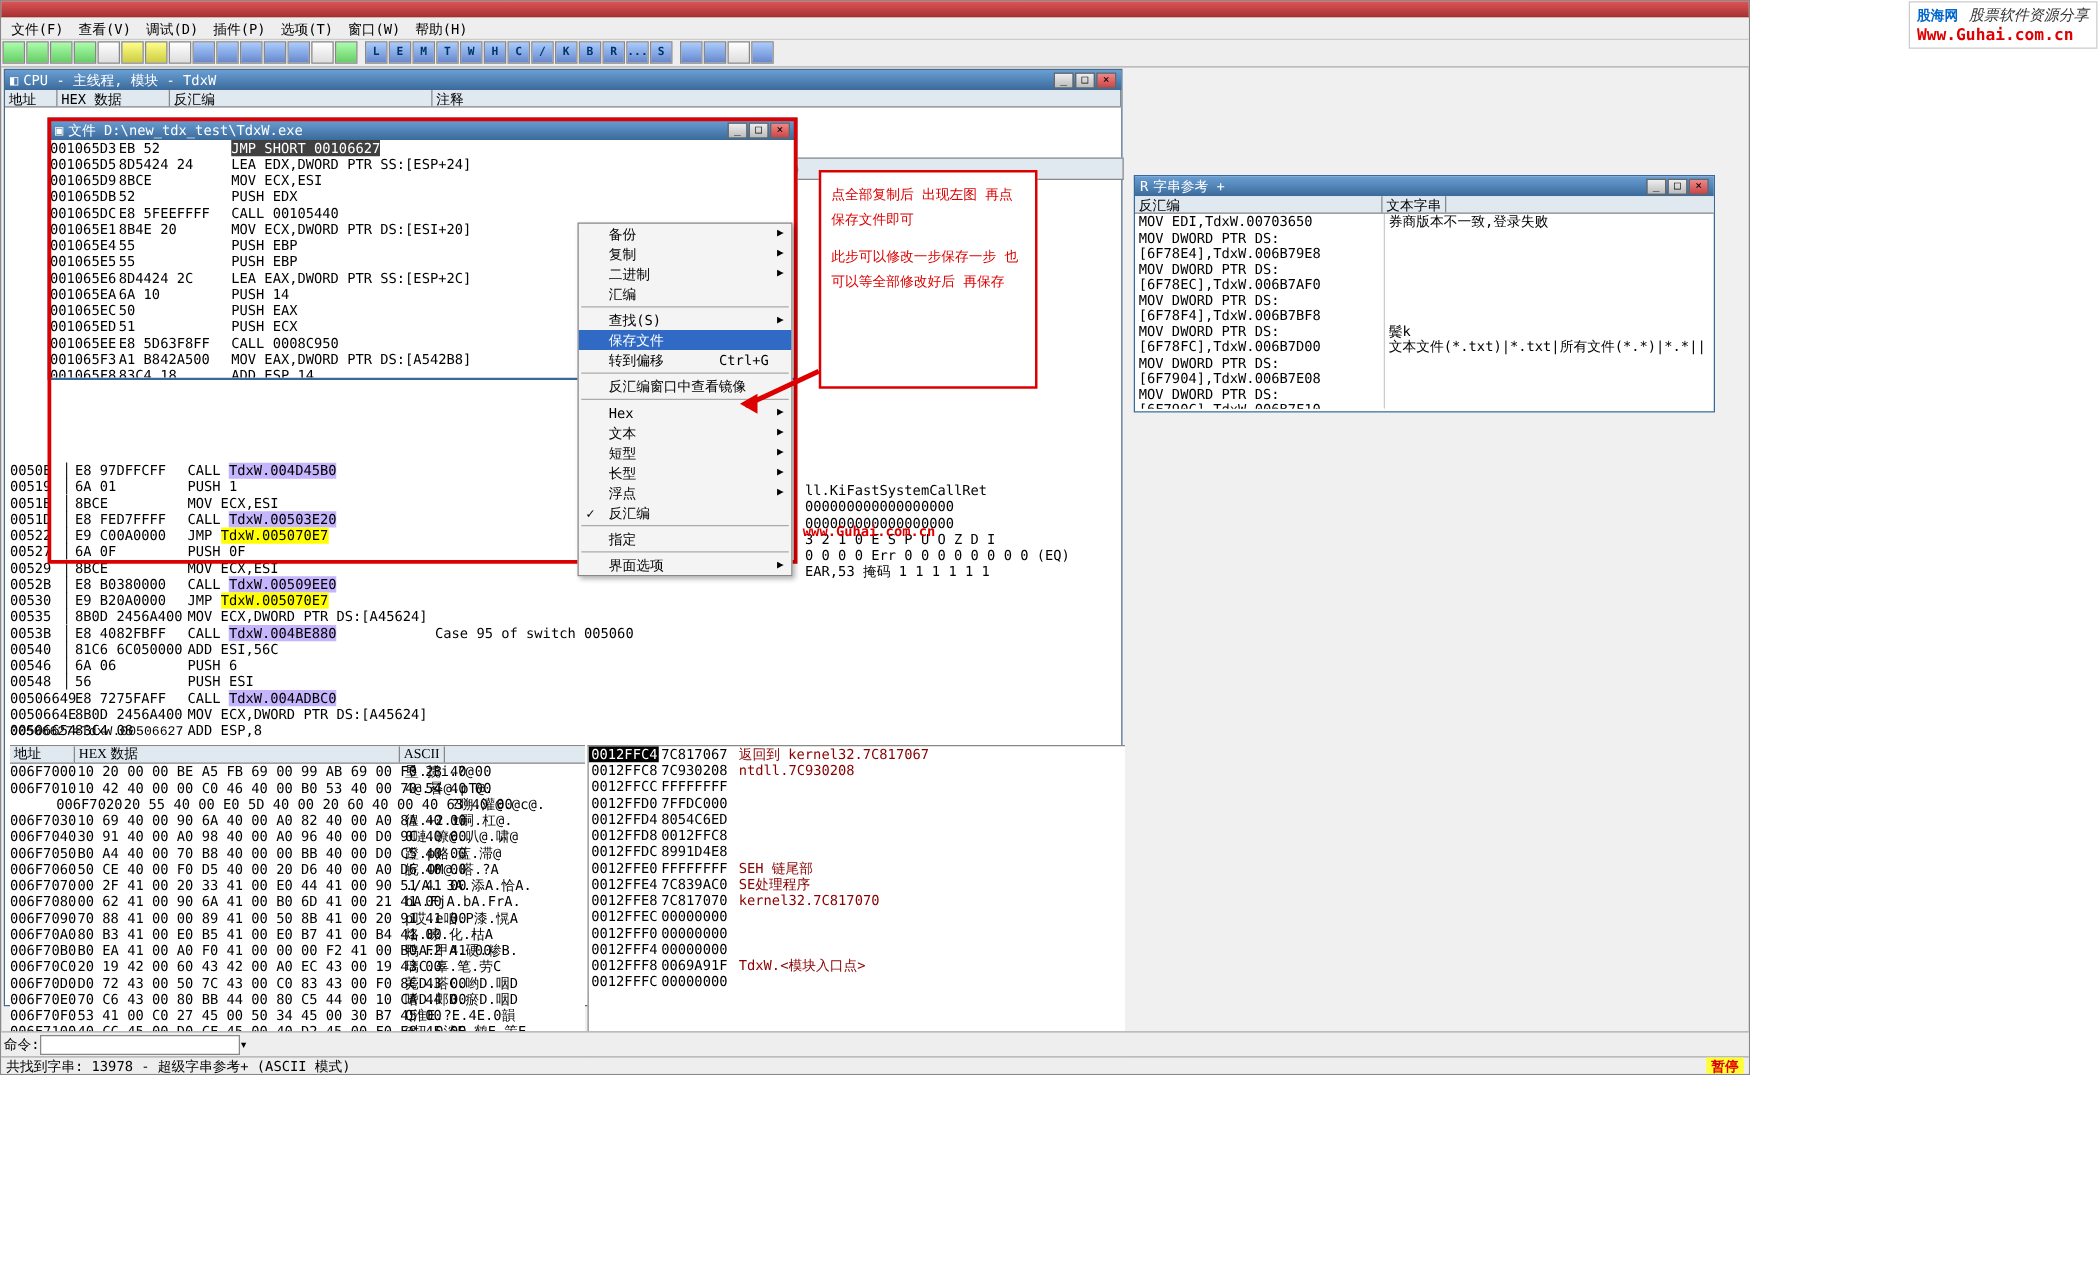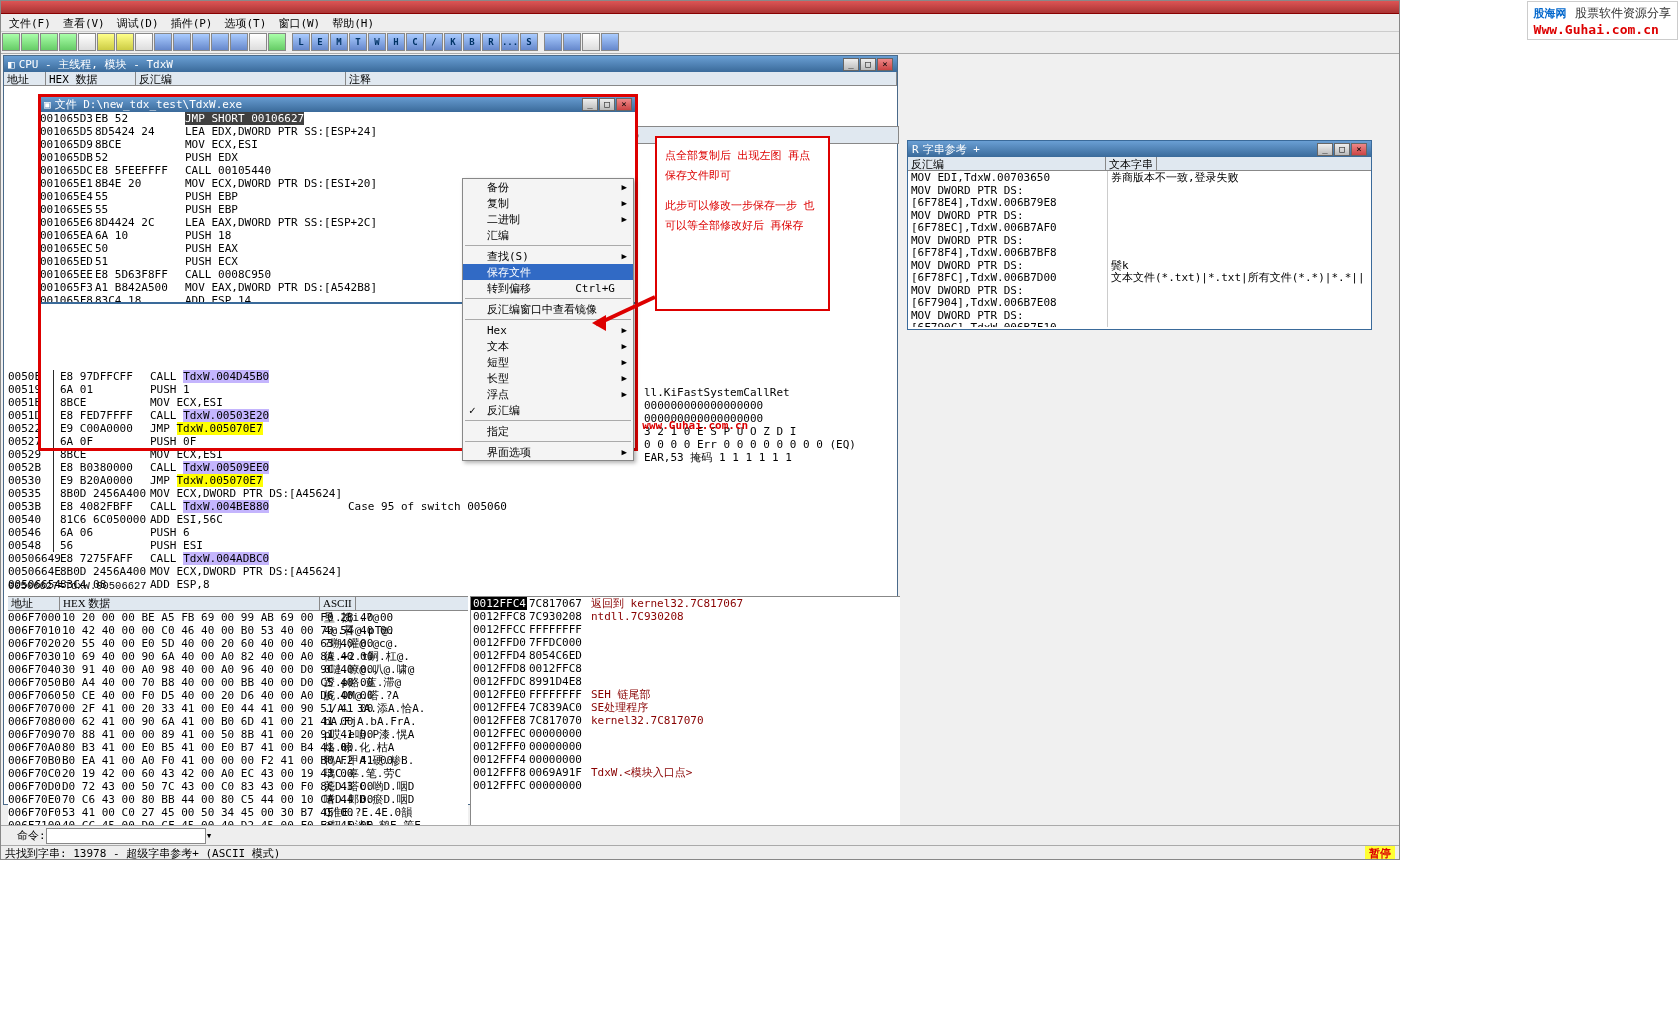--- a/index.html
+++ b/index.html
@@ -39,38 +39,38 @@
 .ctxmenu .mi .chk { position:absolute; left:6px; }
 .ctxmenu hr { border:none; border-top:1px solid #aaa; margin:2px 2px; }
 .red-anno { position:absolute; left:655px; top:136px; width:175px; height:175px; border:2px solid #d00; background:#fff; padding:8px; color:#d00; font-size:14px; line-height:20px; z-index:3; }
 .red-border { position:absolute; border:3px solid #d00; z-index:18; pointer-events:none; }
 .red-arrow { position:absolute; left:590px; top:295px; z-index:25; }
 .red-arrow .st { width:65px; height:4px; background:#d00; transform:rotate(-25deg); transform-origin:right; }
 .red-arrow .hd { position:absolute; left:-6px; top:20px; border:8px solid transparent; border-right:14px solid #d00; }
 .watermark { position:absolute; left:590px; top:414px; color:#d00; font-weight:bold; font-size:16px; z-index:4; white-space:nowrap; }
 .logo { position:absolute; right:2px; top:1px; background:#fff; border:1px solid #ccc; padding:2px 6px; z-index:2; }
 .logo .l1 { color:#06c; font-weight:bold; font-size:14px; }
-.logo .l1 .g { color:#333; font-weight:normal; font-size:12px; }
+.logo .l1 .g { color:#333; font-weight:normal; font-size:12px;font-style:italic; }
 .logo .l2 { color:#d00; font-weight:bold; font-size:13px; }
 .refwin { position:absolute; left:907px; top:140px; width:465px; height:190px; border:1px solid #3a6a9a; background:#fff; z-index:2; }
 .refwin .body { display:flex; height:calc(100% - 32px); overflow:hidden; }
 .refwin .col { font-family:"Courier New",monospace; font-size:10.5px; line-height:12.5px; padding:1px 3px; }
 .refwin .col.l { width:200px; border-right:1px solid #ccc; }
 .regpane { position:absolute; left:560px; top:70px; width:335px; height:18px; background:#e0e8f0; border:1px solid #888; font-size:10px; padding:1px 3px; }
 .below { position:absolute; left:4px; top:314px; width:545px; height:220px; }
 .dump { position:absolute; left:4px; top:540px; width:460px; height:258px; font-family:"Courier New",monospace; font-size:10.5px; line-height:13px; background:#fff; border-top:1px solid #888; overflow:hidden; }
 .dump .hdr { display:flex; background:#e0e8f0; border-bottom:1px solid #888; }
 .dump .hdr span { padding:0 3px; border-right:1px solid #888; font-family:"SimSun"; }
 .stack { position:absolute; left:466px; top:540px; width:430px; height:258px; font-family:"Courier New",monospace; font-size:10.5px; line-height:13px; background:#fff; border-top:1px solid #888; border-left:1px solid #888; overflow:hidden; }
 .stack .row { display:flex; white-space:pre; }
 .stack .a { width:56px; background:#000; color:#fff; padding:0 2px; }
 .stack .a.n { background:#fff; color:#000; }
 .stack .v { width:62px; padding:0 2px; }
 .stack .c { flex:1; color:#800; padding:0 2px; }
-.cmdbar { position:absolute; left:0; bottom:14px; width:100%; height:20px; background:#eee; border-top:1px solid #aaa; display:flex; align-items:center; padding:0 16px; gap:0; }
+.cmdbar { position:absolute; left:0; bottom:14px; width:100%; height:20px; background:#eee; border-top:1px solid #aaa; display:flex; align-items:center; padding:0 2px; gap:0; }
 .cmdbar input { width:160px; height:16px; border:1px solid #888; }
 .status { position:absolute; left:0; bottom:0; width:100%; height:14px; background:#eee; border-top:1px solid #aaa; padding:0 4px; display:flex; }
 .status .pause { margin-left:auto; background:#ff3; color:#d00; padding:0 4px; font-weight:bold; }
 .reg-right { position:absolute; left:640px; top:330px; width:250px; font-family:"Courier New",monospace; font-size:10.5px; line-height:13px; color:#d00; z-index:1; }
 .reg-right .r { color:#000; }
 </style>
 </head>
 <body>
 
 <div class="app">
@@ -163,21 +163,21 @@
 
     <div class="dump">
       <div class="hdr">
           <span style="width:52px">地址</span>
           <span style="width:260px">HEX 数据</span>
           <span>ASCII</span>
         </div>
       <div id="dumprows">
           <div style="display: flex; white-space: pre;"><span style="width:54px">006F7000</span><span style="width:262px">10 20 00 00 BE A5 FB 69 00 99 AB 69 00 F0 2B 40 00</span><span>垦.揽i.?@</span></div>
           <div style="display: flex; white-space: pre;"><span style="width:54px">006F7010</span><span style="width:262px">10 42 40 00 00 C0 46 40 00 B0 53 40 00 70 54 40 00</span><span>4@.晷@.pT@.</span></div>
-          <div style="display: flex; white-space: pre;"><span style="width:54px">006F7020</span><span style="width:262px">20 55 40 00 E0 5D 40 00 20 60 40 00 40 63 40 00</span><span>?嗍.灌@.@c@.</span></div>
+          <div style="display: flex; white-space: pre; margin-left: 37px;"><span style="width:54px">006F7020</span><span style="width:262px">20 55 40 00 E0 5D 40 00 20 60 40 00 40 63 40 00</span><span>?嗍.灌@.@c@.</span></div>
           <div style="display: flex; white-space: pre;"><span style="width:54px">006F7030</span><span style="width:262px">10 69 40 00 90 6A 40 00 A0 82 40 00 A0 8A 40 00</span><span>徨.+2.t嗣.杠@.</span></div>
           <div style="display: flex; white-space: pre;"><span style="width:54px">006F7040</span><span style="width:262px">30 91 40 00 A0 98 40 00 A0 96 40 00 D0 9C 40 00</span><span>0嗹.嘹@.叭@.啸@</span></div>
           <div style="display: flex; white-space: pre;"><span style="width:54px">006F7050</span><span style="width:262px">B0 A4 40 00 70 B8 40 00 00 BB 40 00 D0 C5 40 00</span><span>蹬.p赂.蓝.滞@</span></div>
           <div style="display: flex; white-space: pre;"><span style="width:54px">006F7060</span><span style="width:262px">50 CE 40 00 F0 D5 40 00 20 D6 40 00 A0 D6 40 00</span><span>皖.OM@.嗒.?A</span></div>
           <div style="display: flex; white-space: pre;"><span style="width:54px">006F7070</span><span style="width:262px">00 2F 41 00 20 33 41 00 E0 44 41 00 90 51 41 00</span><span>./A. 3A.添A.恰A.</span></div>
           <div style="display: flex; white-space: pre;"><span style="width:54px">006F7080</span><span style="width:262px">00 62 41 00 90 6A 41 00 B0 6D 41 00 21 41 00</span><span>bA.FjA.bA.FrA.</span></div>
           <div style="display: flex; white-space: pre;"><span style="width:54px">006F7090</span><span style="width:262px">70 88 41 00 00 89 41 00 50 8B 41 00 20 91 41 00</span><span>p哎.e咱.P漆.愰A</span></div>
           <div style="display: flex; white-space: pre;"><span style="width:54px">006F70A0</span><span style="width:262px">80 B3 41 00 E0 B5 41 00 E0 B7 41 00 B4 41 00</span><span>烙.晾.化.枯A</span></div>
           <div style="display: flex; white-space: pre;"><span style="width:54px">006F70B0</span><span style="width:262px">B0 EA 41 00 A0 F0 41 00 00 00 F2 41 00 B0 F2 41 00</span><span>鸭A.甲A.硬.糁B.</span></div>
           <div style="display: flex; white-space: pre;"><span style="width:54px">006F70C0</span><span style="width:262px">20 19 42 00 60 43 42 00 A0 EC 43 00 19 43 00</span><span>璃C.辜.笔.劳C</span></div>
@@ -245,21 +245,21 @@
   <div class="disasm" id="floatasm" style="height:calc(100% - 16px);overflow:hidden">
       <div class="row"><span class="addr">001065D3</span><span class="hex">EB 52</span><span class="asm"><span class="hl-sel">JMP SHORT 00106627</span></span></div>
       <div class="row"><span class="addr">001065D5</span><span class="hex">8D5424 24</span><span class="asm">LEA EDX,DWORD PTR SS:[ESP+24]</span></div>
       <div class="row"><span class="addr">001065D9</span><span class="hex">8BCE</span><span class="asm">MOV ECX,ESI</span></div>
       <div class="row"><span class="addr">001065DB</span><span class="hex">52</span><span class="asm">PUSH EDX</span></div>
       <div class="row"><span class="addr">001065DC</span><span class="hex">E8 5FEEFFFF</span><span class="asm">CALL 00105440</span></div>
       <div class="row"><span class="addr">001065E1</span><span class="hex">8B4E 20</span><span class="asm">MOV ECX,DWORD PTR DS:[ESI+20]</span></div>
       <div class="row"><span class="addr">001065E4</span><span class="hex">55</span><span class="asm">PUSH EBP</span></div>
       <div class="row"><span class="addr">001065E5</span><span class="hex">55</span><span class="asm">PUSH EBP</span></div>
       <div class="row"><span class="addr">001065E6</span><span class="hex">8D4424 2C</span><span class="asm">LEA EAX,DWORD PTR SS:[ESP+2C]</span></div>
-      <div class="row"><span class="addr">001065EA</span><span class="hex">6A 10</span><span class="asm">PUSH 18</span></div>
+      <div class="row"><span class="addr">001065EA</span><span class="hex">6A 10</span><span class="asm">PUSH 14</span></div>
       <div class="row"><span class="addr">001065EC</span><span class="hex">50</span><span class="asm">PUSH EAX</span></div>
       <div class="row"><span class="addr">001065ED</span><span class="hex">51</span><span class="asm">PUSH ECX</span></div>
       <div class="row"><span class="addr">001065EE</span><span class="hex">E8 5D63F8FF</span><span class="asm">CALL 0008C950</span></div>
       <div class="row"><span class="addr">001065F3</span><span class="hex">A1 B842A500</span><span class="asm">MOV EAX,DWORD PTR DS:[A542B8]</span></div>
       <div class="row"><span class="addr">001065F8</span><span class="hex">83C4 18</span><span class="asm">ADD ESP,14</span></div>
     </div>
 </div>
 
 <div class="red-border" style="left:38px;top:94px;width:600px;height:357px"></div>
 

